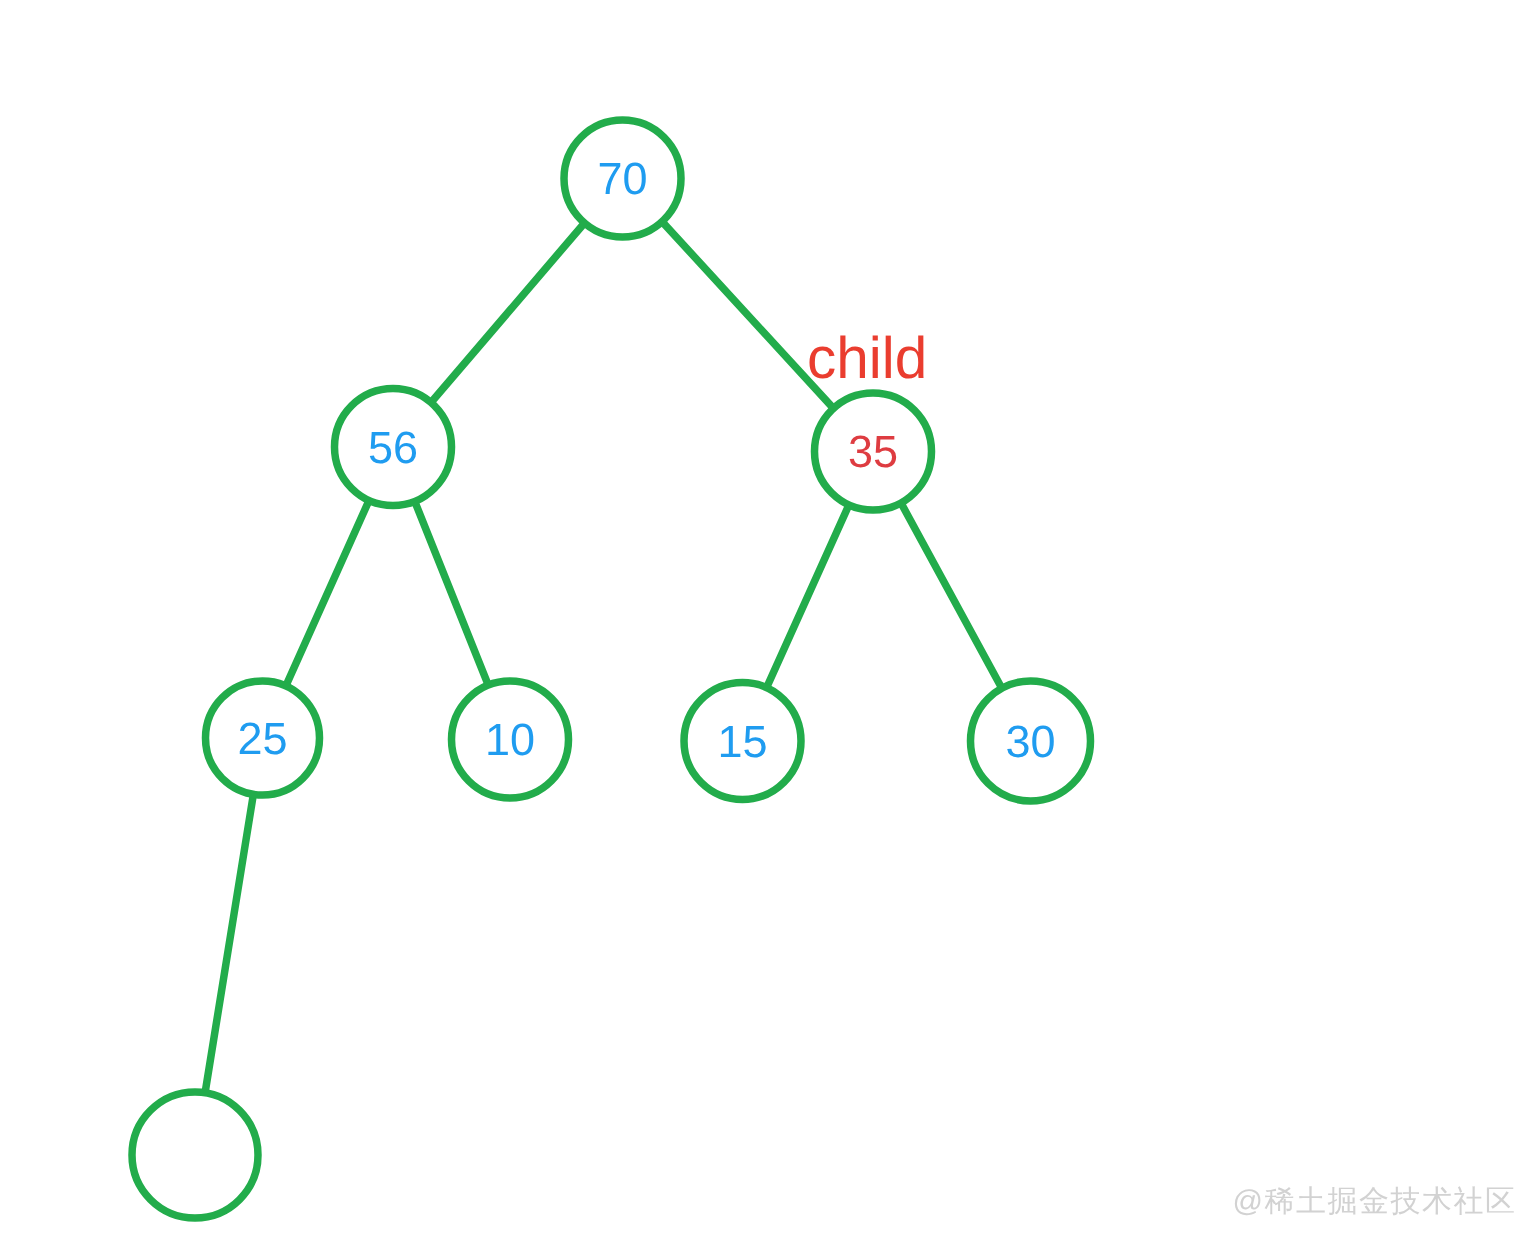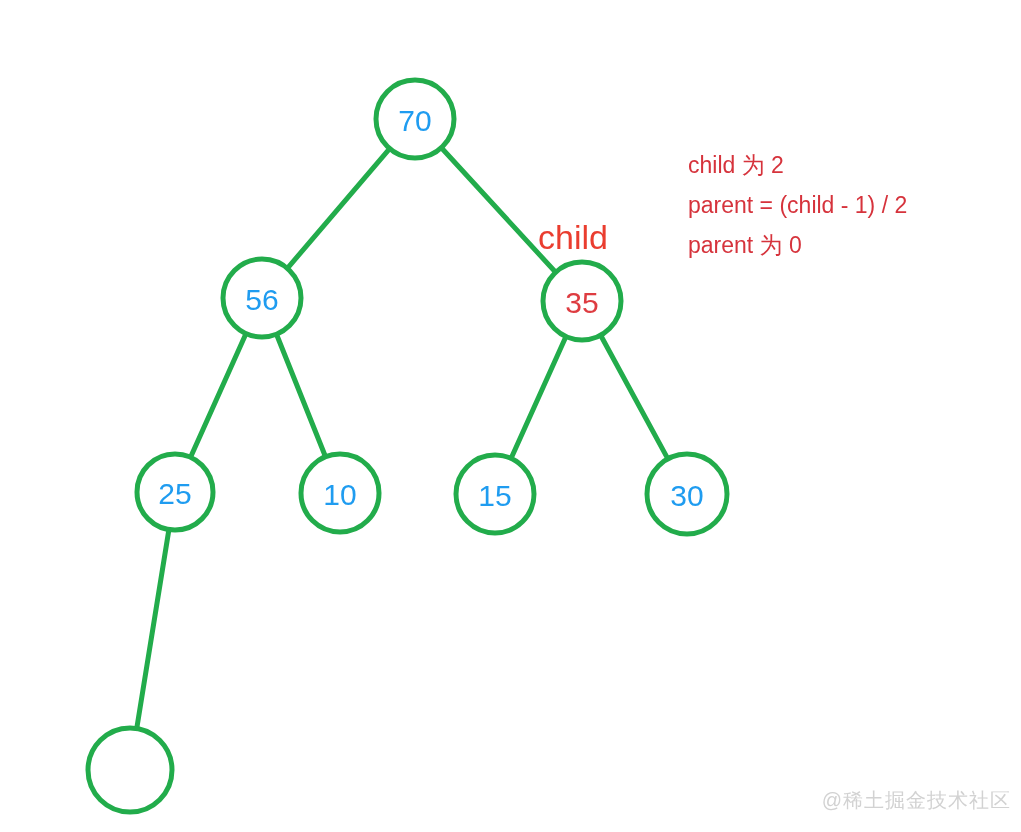--- a/index.html
+++ b/index.html
@@ -38,21 +38,21 @@
     font-family: "Liberation Sans", "DejaVu Sans", sans-serif;
     white-space: nowrap;
   }
   .anno-parent {
     font-size: 37px;
     color: #2196f3;
     left: 355px;
     top: 36px;
   }
   .anno-child {
-    font-size: 34px;
+    font-size: 39px;
     color: #ea3d2f;
     left: 538px;
     top: 218px;
   }
   #formula-block {
     position: absolute;
     left: 688px;
     top: 145px;
     color: #d6333c;
     font-size: 23px;
@@ -116,21 +116,16 @@
         </g>
         <g>
           <circle cx="130" cy="770" r="42" fill="#ffffff" stroke="#22ac4b" stroke-width="5"></circle>
         </g>
       </g>
   </svg>
 
 
   <div class="anno anno-child">child</div>
 
-  <div id="formula-block">
-    <div class="formula-line">child 为 2</div>
-    <div class="formula-line">parent = (child - 1) / 2</div>
-    <div class="formula-line">parent 为 0</div>
-  </div>
 
   <div id="watermark">@稀土掘金技术社区</div>
 
 </div>
 
 </body></html>

